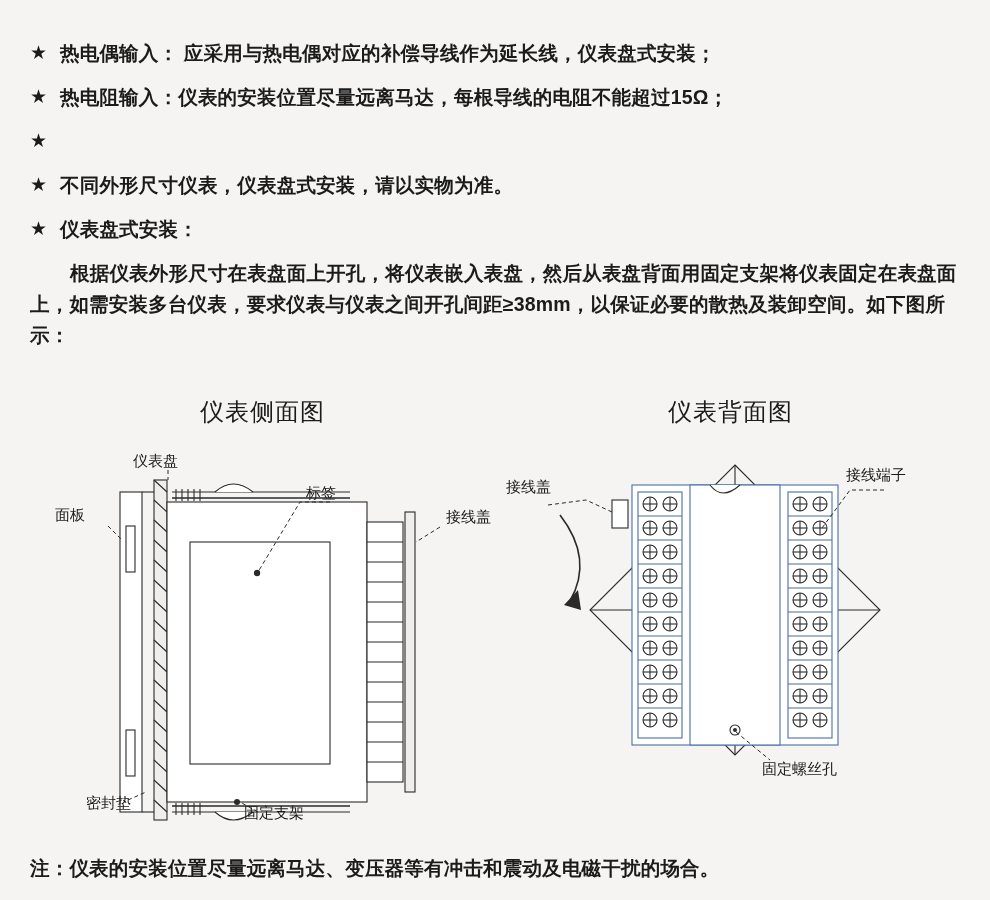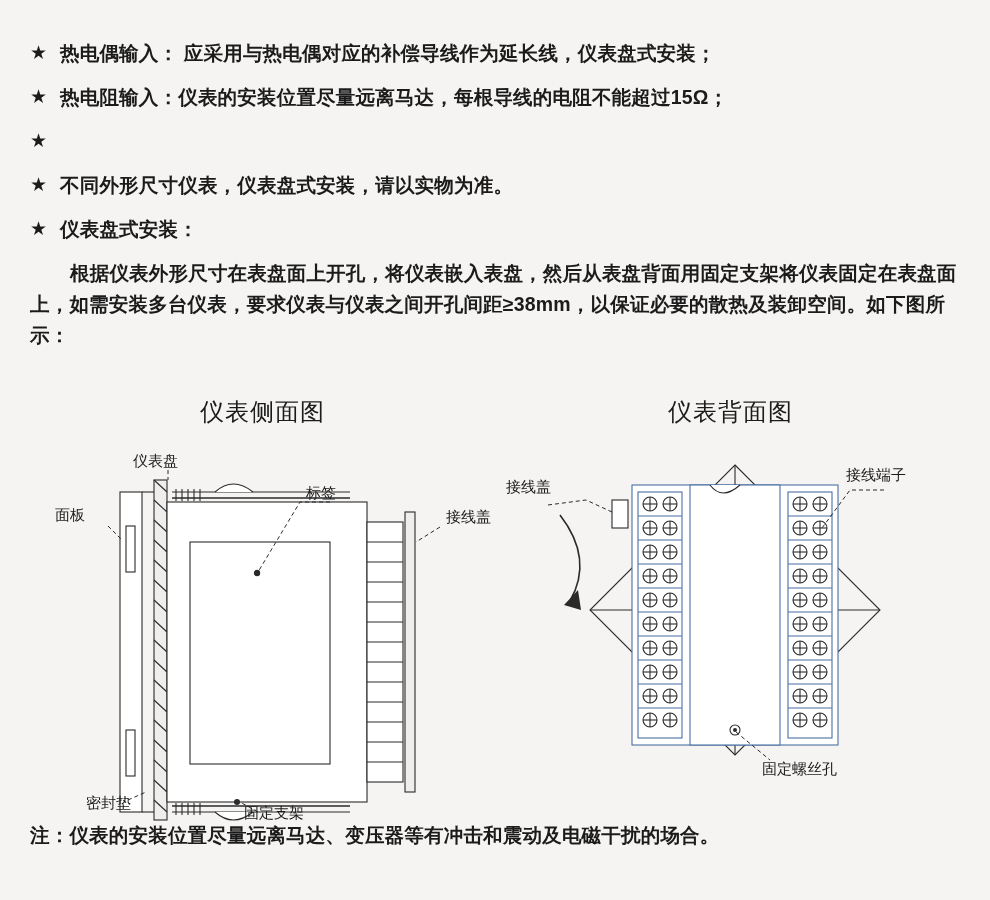--- a/index.html
+++ b/index.html
@@ -79,21 +79,21 @@
     top: 430px;
     width: 990px;
     height: 410px;
   }
   .diagram svg { display: block; }
 
   
   .note {
     position: absolute;
     left: 30px;
-    top: 822px;
+    top: 855px;
     font-size: 19.5px;
     font-weight: bold;
     letter-spacing: 0.2px;
   }
 </style>
 </head>
 <body>
 
 <div class="page">
 

